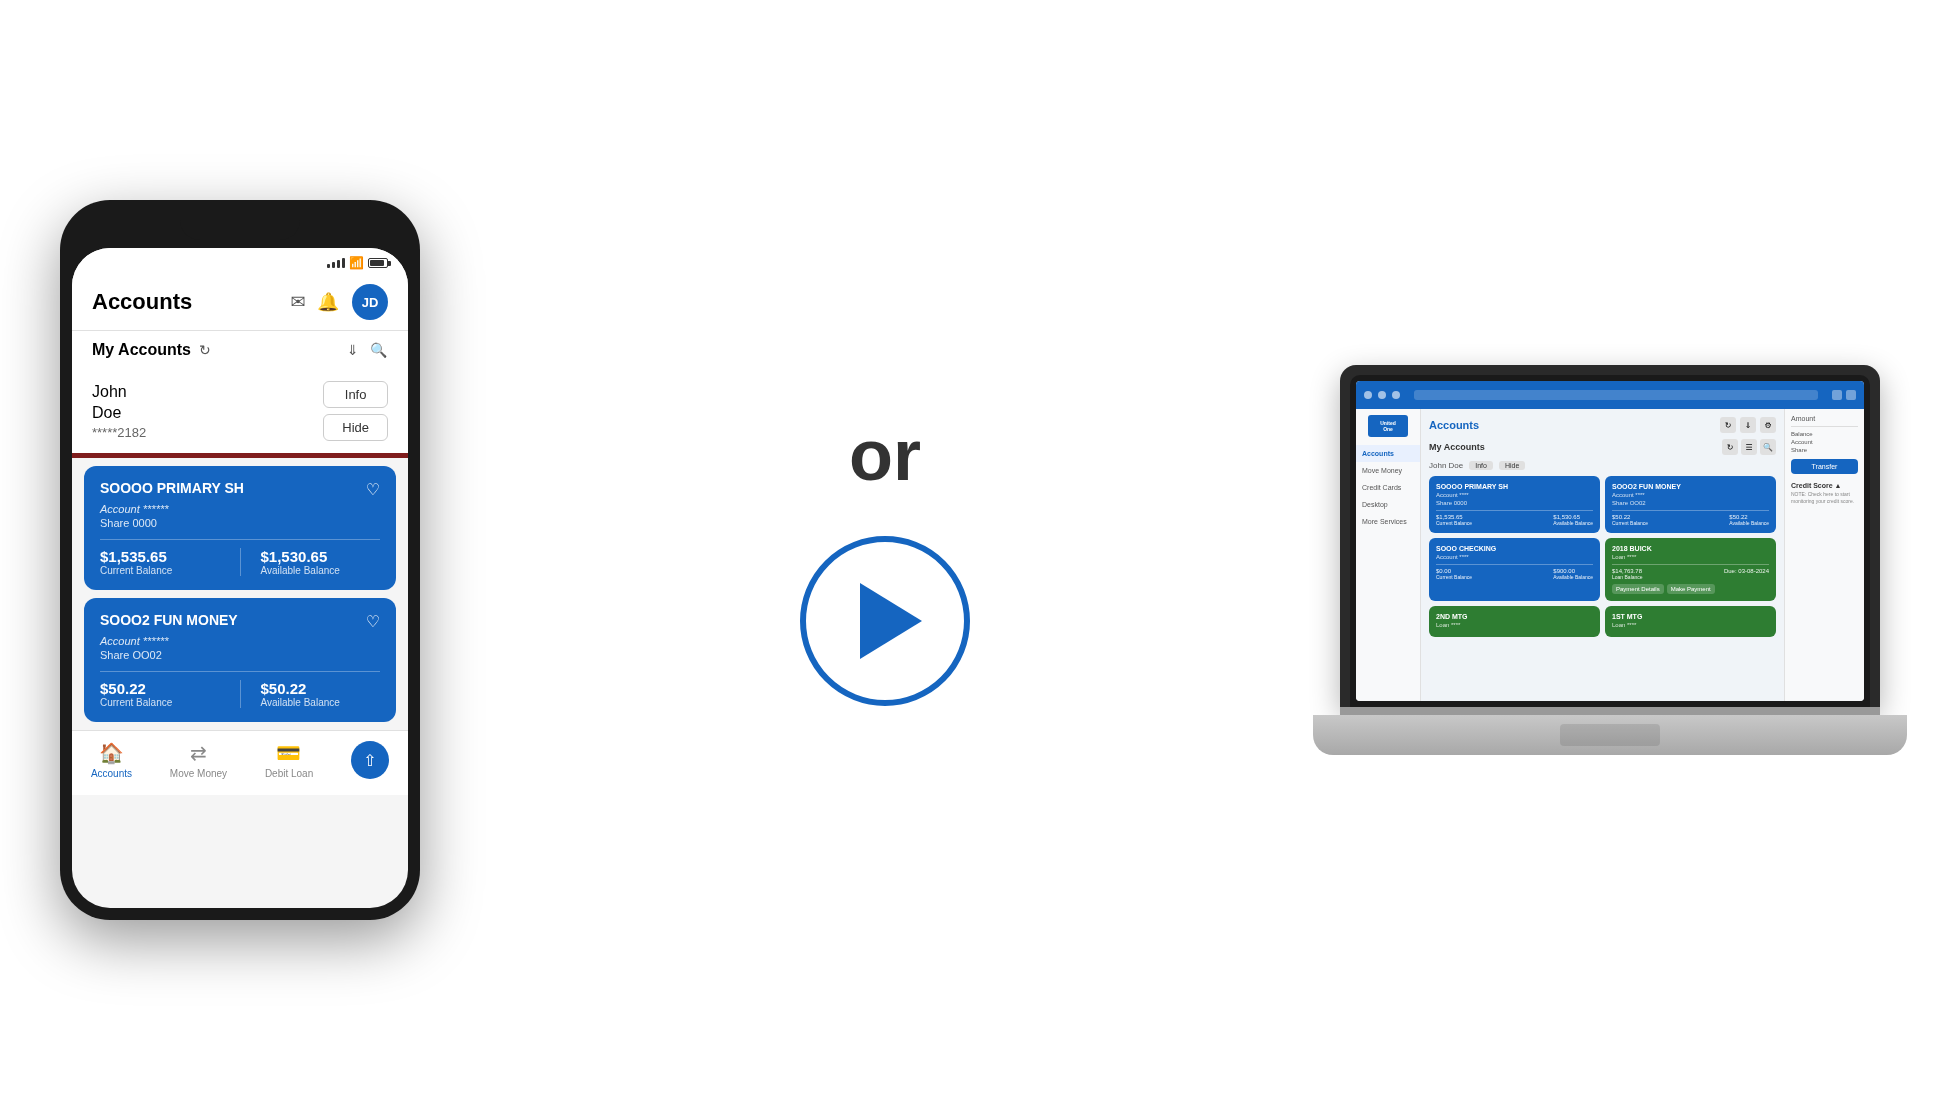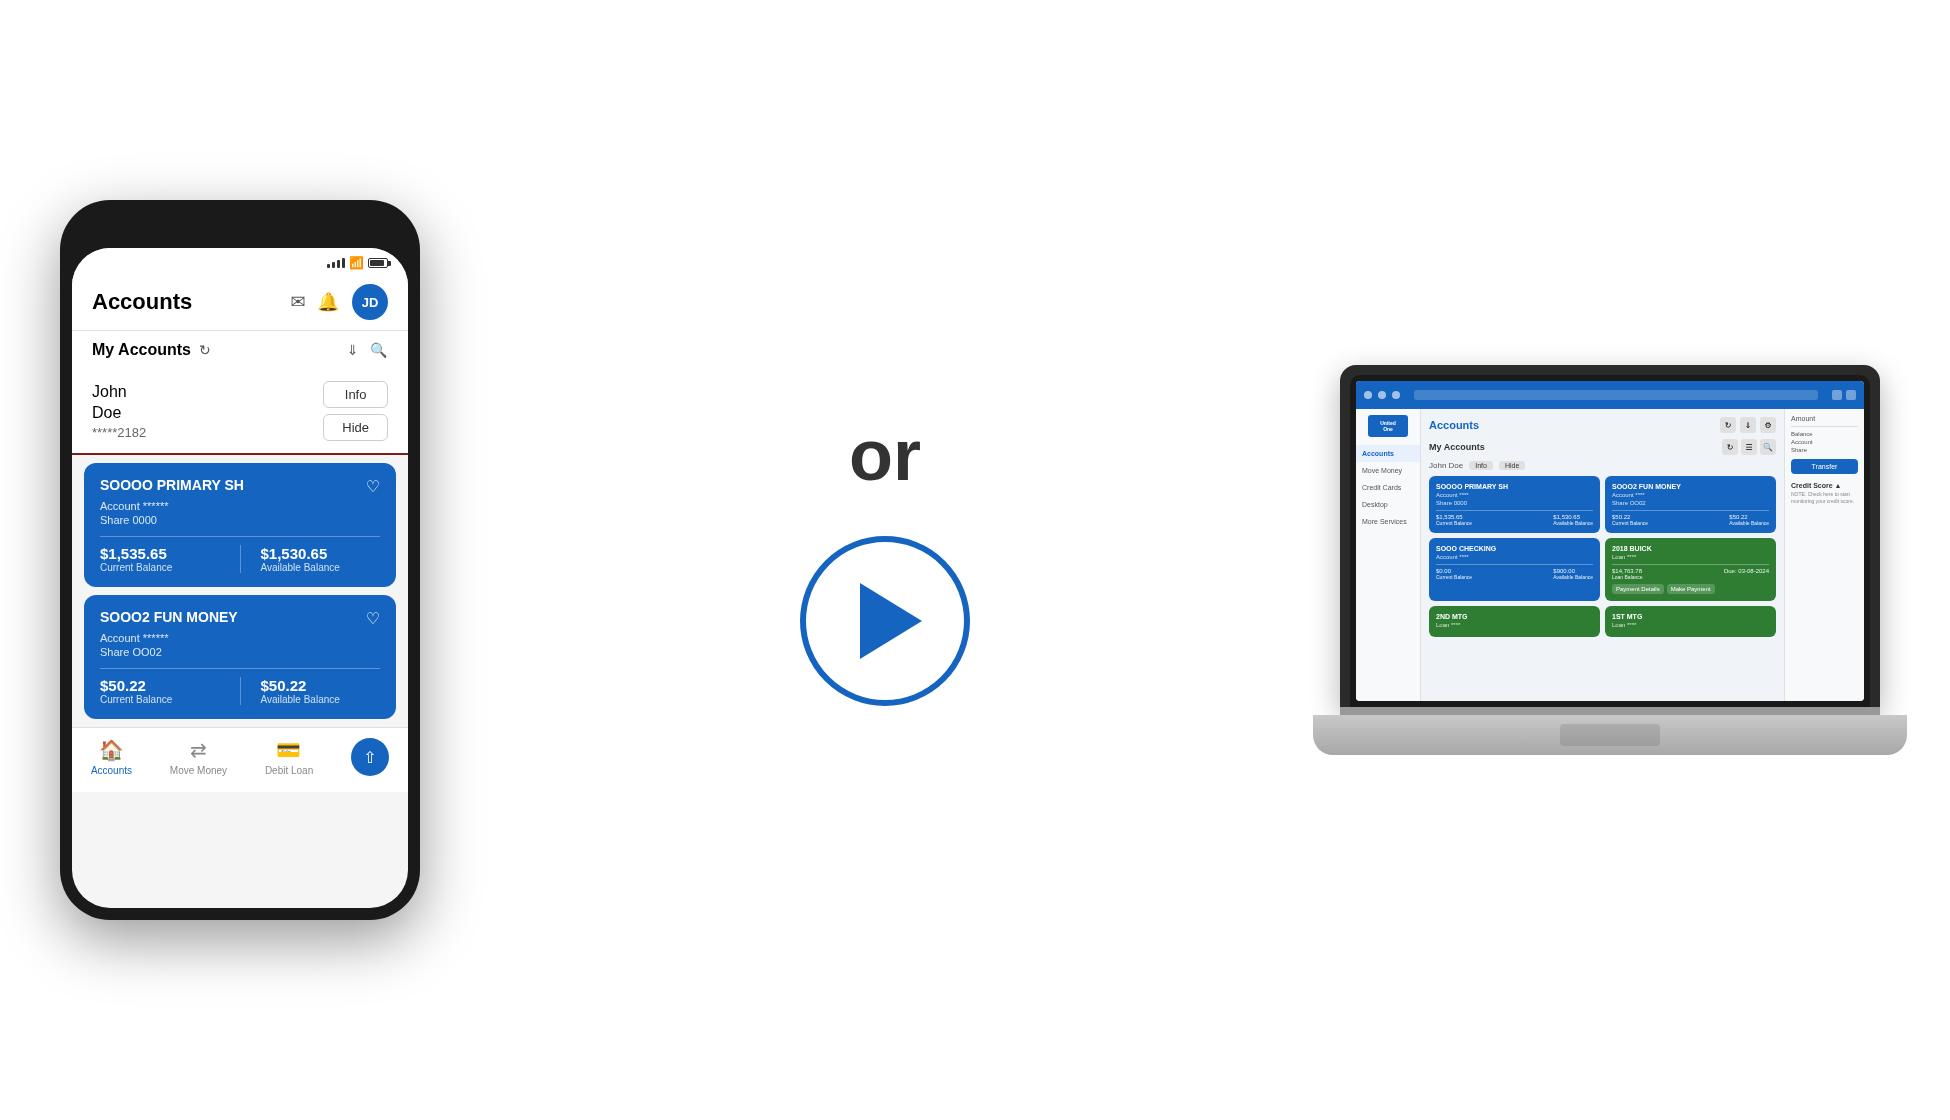--- a/index.html
+++ b/index.html
@@ -173,21 +173,21 @@
     }
 
     .subheader-right {
       display: flex;
       gap: 12px;
     }
 
     .account-item {
       background: #ffffff;
       padding: 12px 20px;
-      border-bottom: 2px solid #7f1d1d;
+      border-bottom: 5px solid #7f1d1d;
       display: flex;
       justify-content: space-between;
       align-items: center;
     }
 
     .account-name {
       font-size: 16px;
       font-weight: 500;
       color: #000;
       line-height: 1.3;
@@ -238,20 +238,21 @@
 
     .card-heart {
       font-size: 16px;
       color: white;
     }
 
     .card-account-label {
       font-size: 11px;
       color: rgba(255,255,255,0.85);
       margin-bottom: 2px;
+      font-style: italic;
     }
 
     .card-share-label {
       font-size: 11px;
       color: rgba(255,255,255,0.85);
       margin-bottom: 10px;
     }
 
     .card-balances {
       display: flex;

